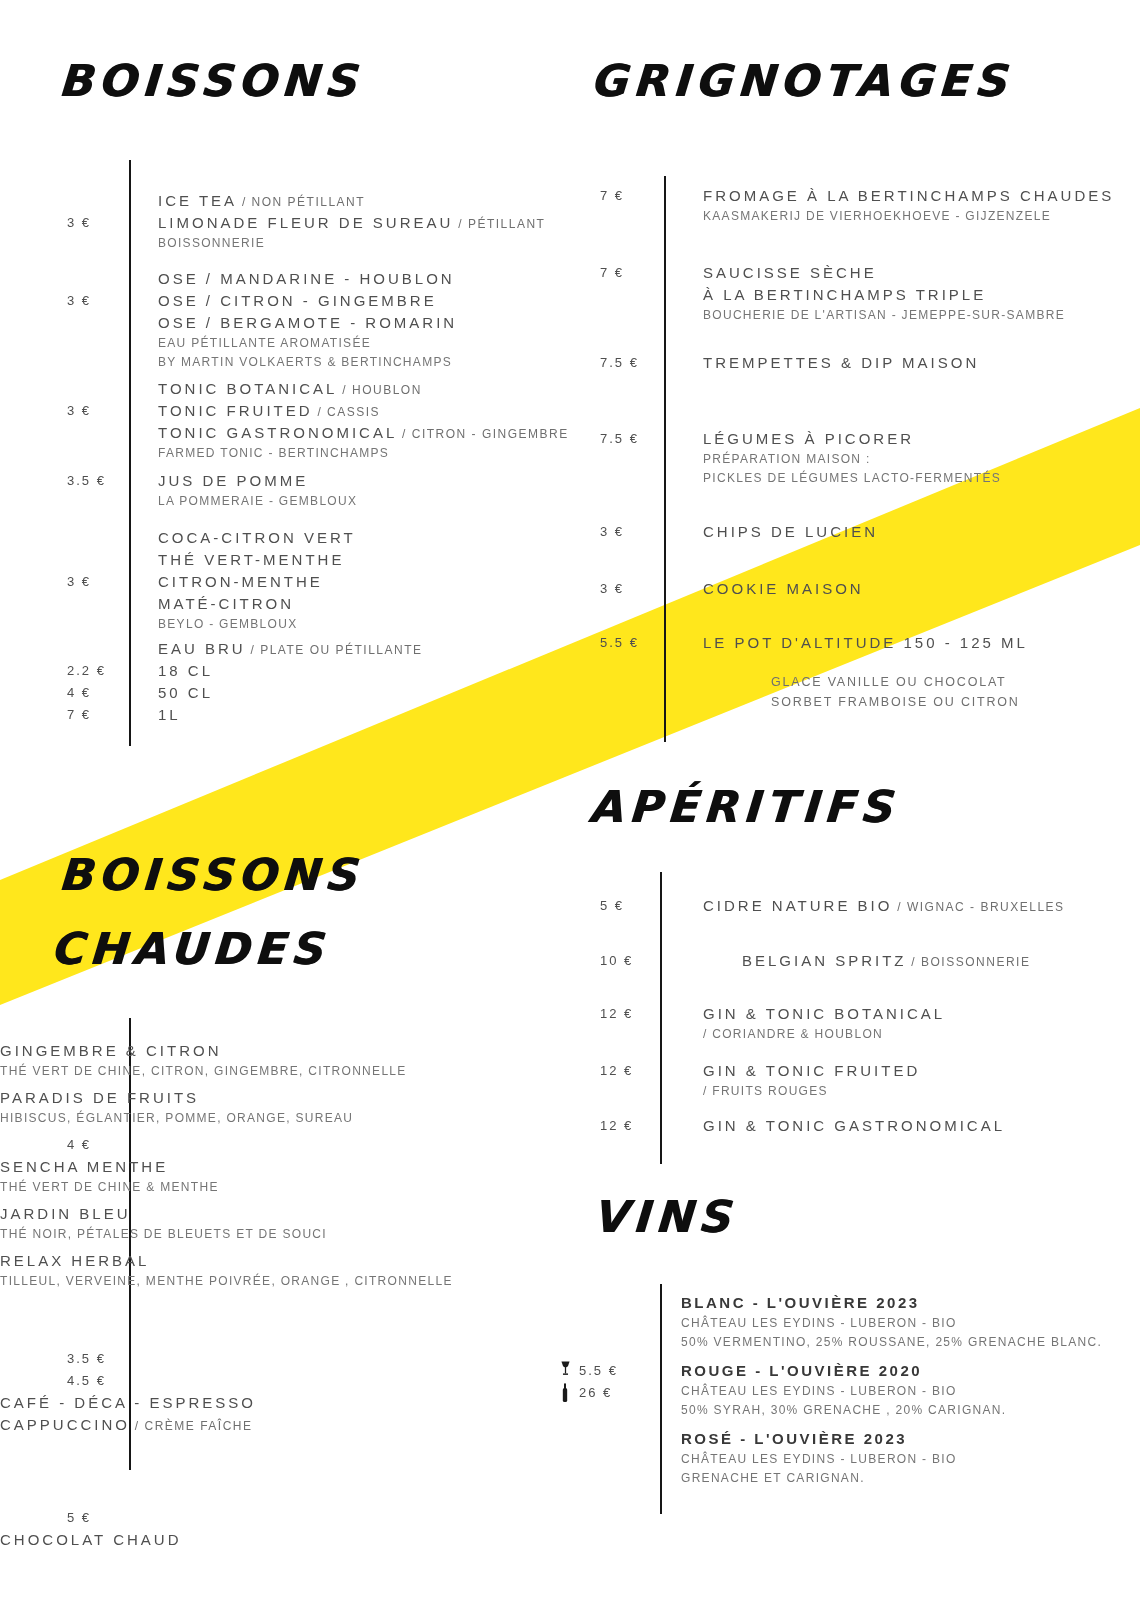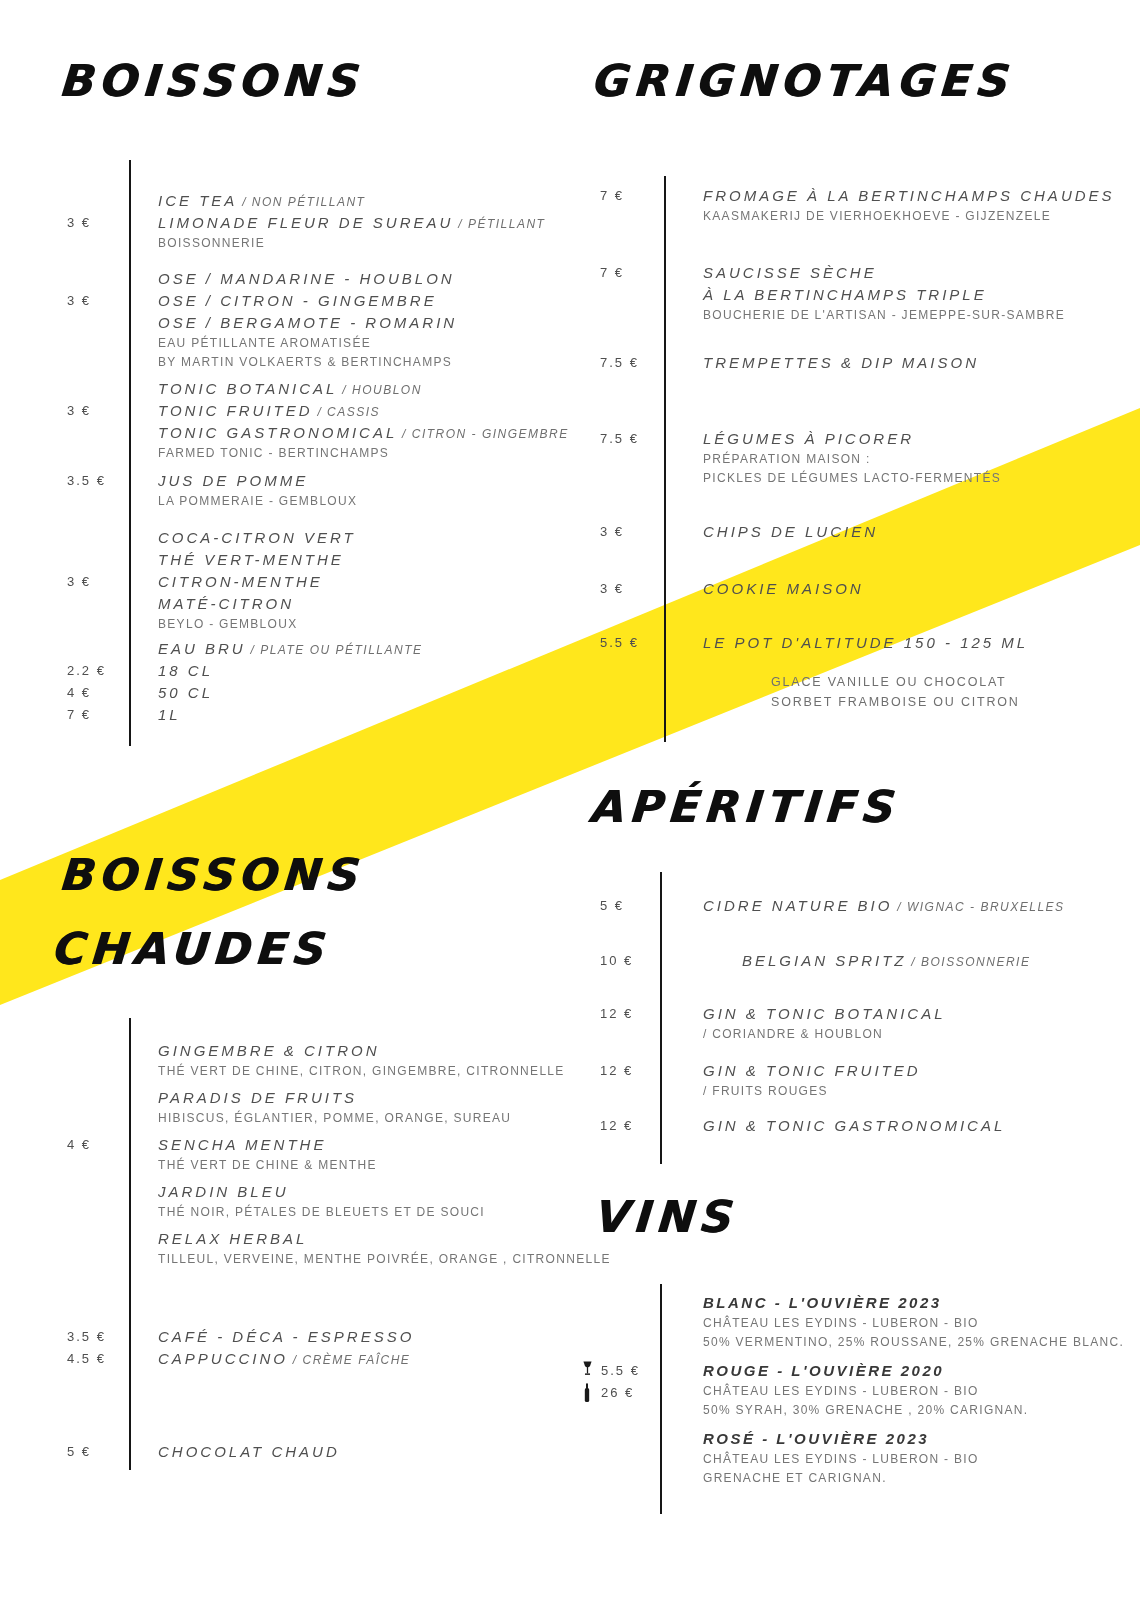--- a/index.html
+++ b/index.html
@@ -23,32 +23,32 @@
   .item{display:flex;}
   .prices{flex:none;width:103px;box-sizing:border-box;}
   #sec-boissons .prices,#sec-chaudes .prices{width:158px;padding-left:67px;}
   #sec-vins .prices{width:120px;}
   .price-line{
     height:22px;line-height:22px;display:flex;align-items:center;gap:8px;
     font-size:13px;letter-spacing:2px;color:#4f4f4f;white-space:nowrap;
   }
   .picon{display:inline-flex;width:10px;align-items:center;}
   .content{flex:1;min-width:0;}
-  .name-line{height:22px;line-height:22px;white-space:nowrap;font-style:italic;}
+  .name-line{height:22px;line-height:22px;white-space:nowrap;}
   .nm{font-size:15px;letter-spacing:3px;color:#4f4f4f;}
   .nm.strong{font-size:15px;font-weight:bold;letter-spacing:2.5px;color:#383838;}
   .sfx{font-size:12px;letter-spacing:1.5px;color:#6f6f6f;}
   .sub{font-size:12px;letter-spacing:1.3px;color:#757575;line-height:19px;white-space:nowrap;}
   .note{font-size:12.5px;letter-spacing:1.8px;color:#6f6f6f;line-height:20px;margin-left:68px;white-space:nowrap;}
   .name-line + .note{margin-top:18px;}
 
   #sec-boissons{left:0;top:190px;width:575px;}
   #sec-grignotages{left:600px;top:185px;width:540px;}
   #sec-aperitifs{left:600px;top:895px;width:540px;}
-  #sec-vins{left:583px;top:1292px;width:557px;}
+  #sec-vins{left:561px;top:1292px;width:557px;}
   #sec-chaudes{left:0;top:1040px;width:575px;}
 
   #sec-boissons .item:nth-child(1){margin-bottom:15px;}
   #sec-boissons .item:nth-child(2){margin-bottom:6px;}
   #sec-boissons .item:nth-child(3){margin-bottom:7px;}
   #sec-boissons .item:nth-child(4){margin-bottom:16px;}
   #sec-boissons .item:nth-child(5){margin-bottom:4px;}
 
   #sec-grignotages .item:nth-child(1){margin-bottom:36px;}
   #sec-grignotages .item:nth-child(2){margin-bottom:27px;}
@@ -57,21 +57,21 @@
   #sec-grignotages .item:nth-child(5){margin-bottom:35px;}
   #sec-grignotages .item:nth-child(6){margin-bottom:32px;}
 
   #sec-aperitifs .item:nth-child(1){margin-bottom:33px;}
   #sec-aperitifs .item:nth-child(2){margin-bottom:31px;gap:39px;}
   #sec-aperitifs .item:nth-child(3){margin-bottom:16px;}
   #sec-aperitifs .item:nth-child(4){margin-bottom:14px;}
 
   #sec-vins .item{margin-bottom:8px;}
 
-  #sec-chaudes .item{margin-bottom:6px;}
+  #sec-chaudes .item{margin-bottom:6px;flex-direction:column;}
   #sec-chaudes .item:nth-child(5){margin-bottom:57px;}
   #sec-chaudes .item:nth-child(6){margin-bottom:71px;}
 
   #dv-boissons{left:129px;top:160px;height:586px;}
   #dv-grignotages{left:664px;top:176px;height:566px;}
   #dv-aperitifs{left:660px;top:872px;height:292px;}
   #dv-vins{left:660px;top:1284px;height:230px;}
   #dv-chaudes{left:129px;top:1018px;height:452px;}
 
   #t-boissons{left:66px;top:44px;}

